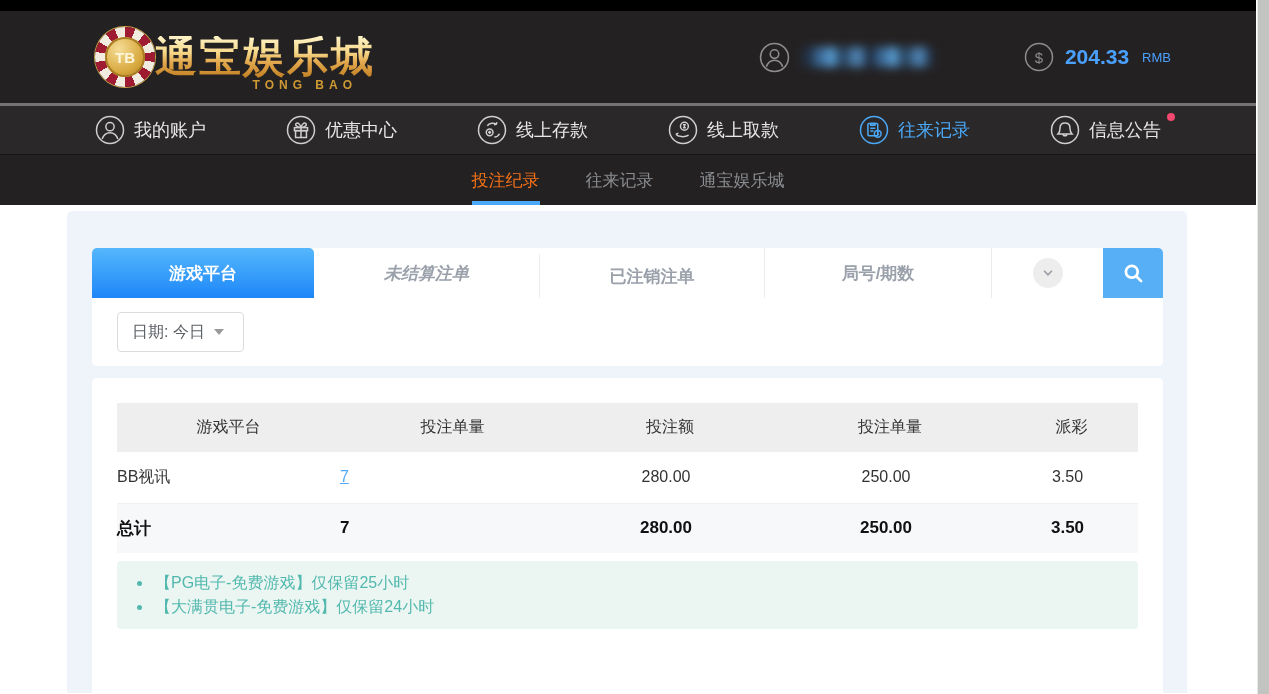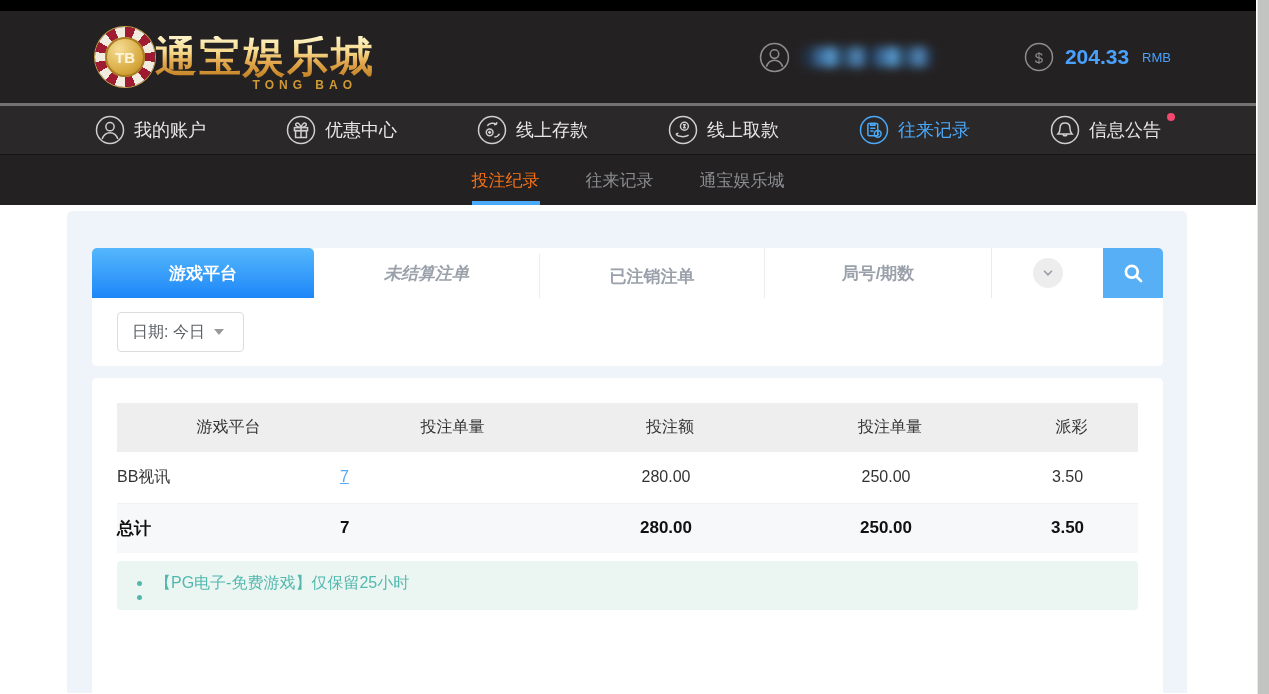--- a/index.html
+++ b/index.html
@@ -294,20 +294,21 @@
           </tbody>
         </table>
 
         <div class="notes">
           <div class="note-item">
             <span class="bullet"></span>
             <span>【PG电子-免费游戏】仅保留25小时</span>
           </div>
           <div class="note-item">
             <span class="bullet"></span>
+            <span>【大满贯电子-免费游戏】仅保留24小时</span>
           </div>
         </div>
       </div>
 
     </div>
   </div>
 </div>
 
 <div class="scrollbar"></div>
 

